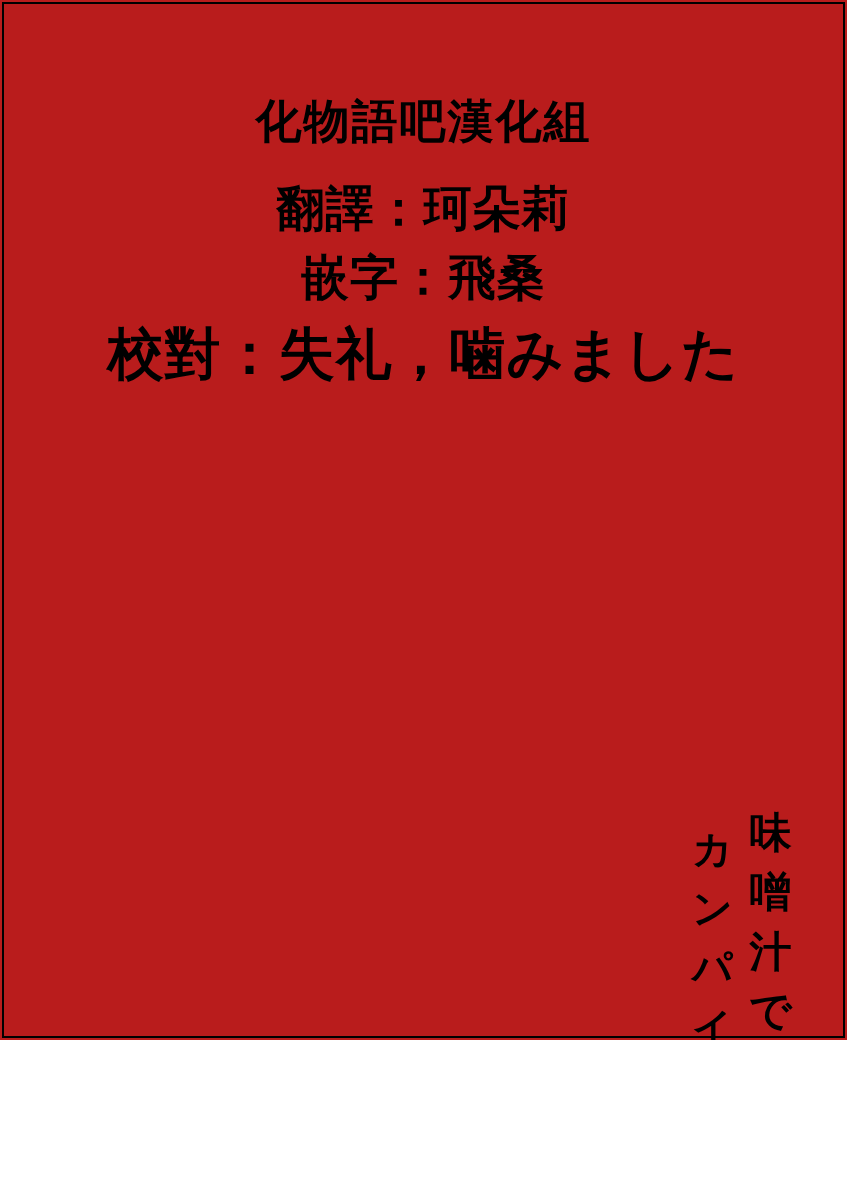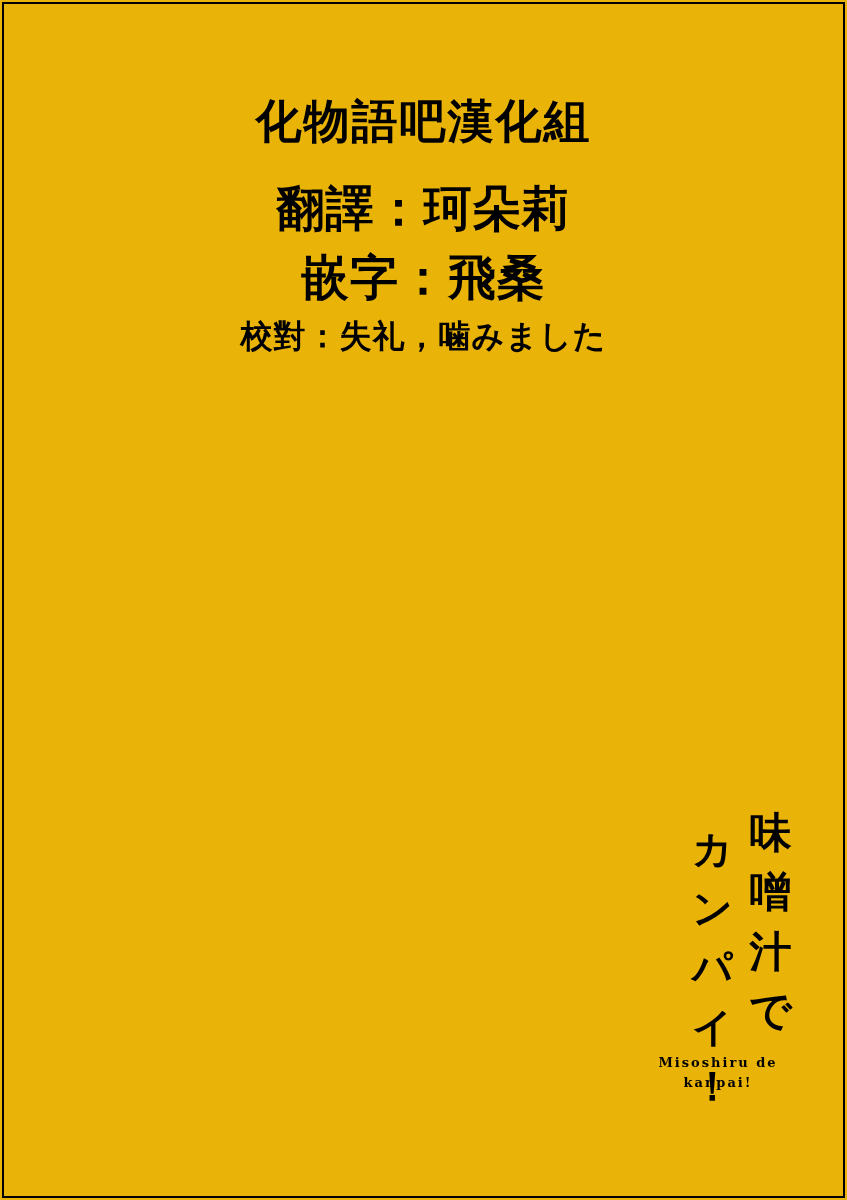--- a/index.html
+++ b/index.html
@@ -3,22 +3,22 @@
 <meta charset="utf-8">
 <style>
   html, body {
     margin: 0;
     padding: 0;
     background: #ffffff;
   }
   .page {
     position: relative;
     width: 847px;
-    height: 1200px;
-    background: #eab308;
+    height: 1040px;
+    background: #b91c1c;
     overflow: hidden;
     font-family: "DejaVu Sans", sans-serif;
     color: #000000;
   }
   
   .page-frame {
     position: absolute;
     left: 2px;
     top: 2px;
     right: 2px;
@@ -41,21 +41,21 @@
     line-height: 1.15;
     margin-bottom: 26px;
   }
   .credit-line {
     font-size: 48px;
     font-weight: bold;
     letter-spacing: 1px;
     line-height: 1.45;
   }
   .credit-line.large {
-    font-size: 32px;
+    font-size: 56px;
   }
   
   .logo {
     position: absolute;
     left: 560px;
     top: 810px;
     width: 250px;
     height: 320px;
   }
   .logo-cols {

